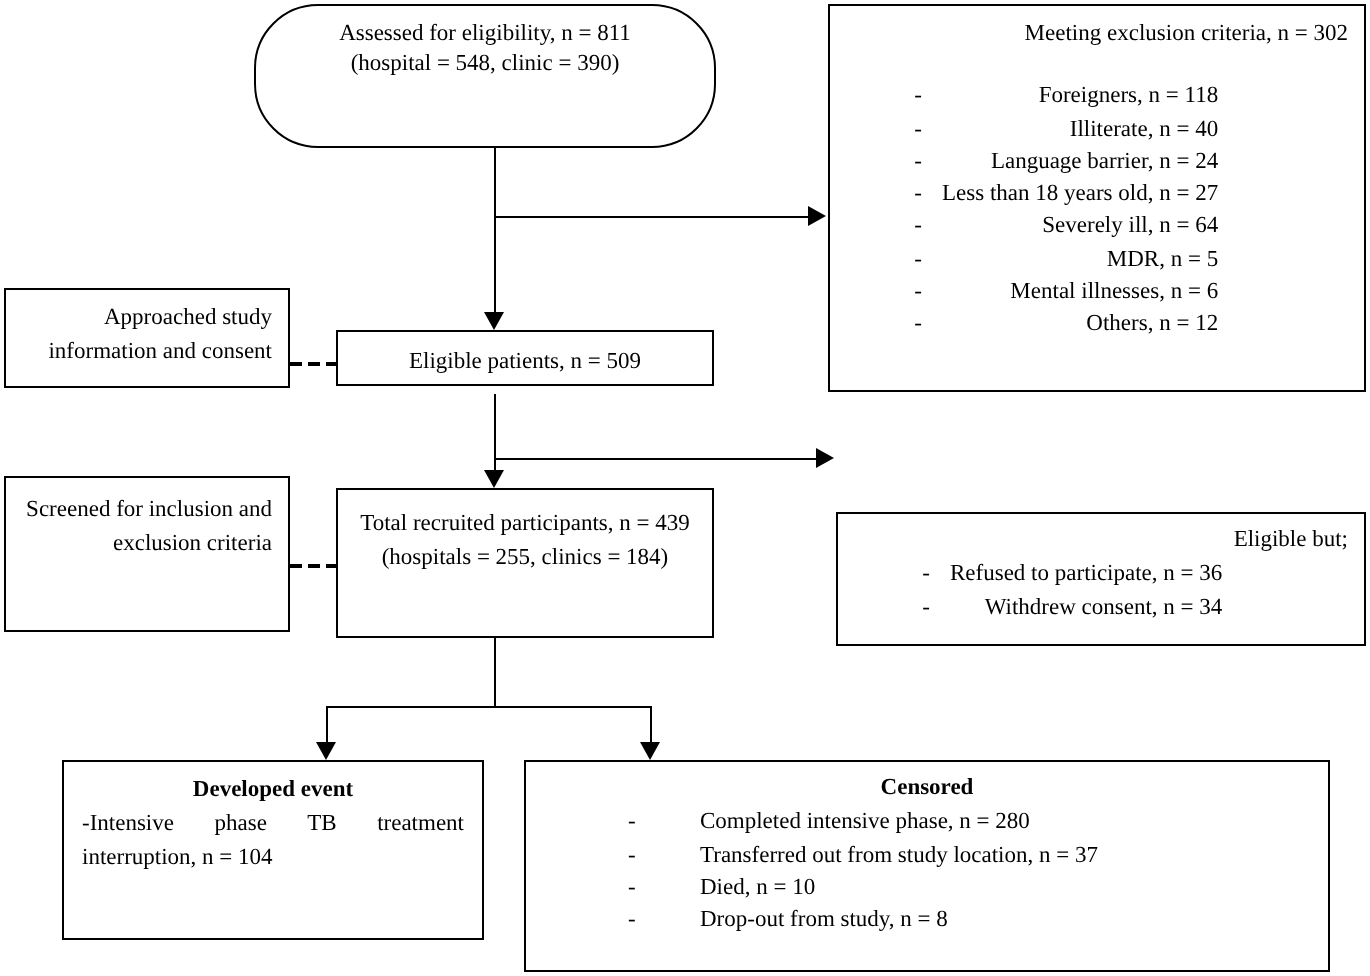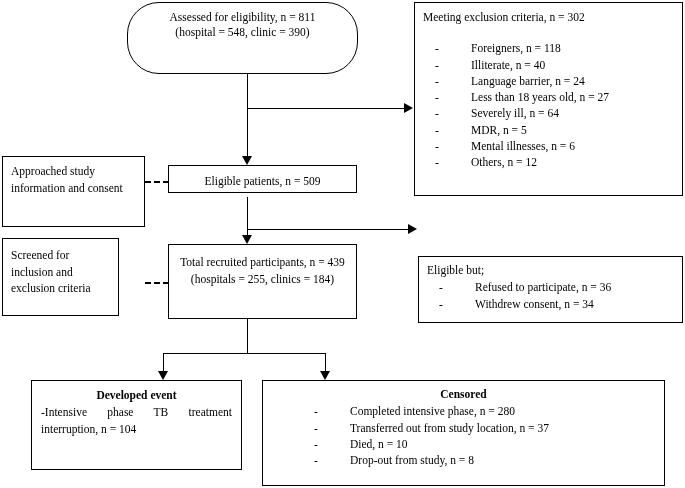--- a/index.html
+++ b/index.html
@@ -23,21 +23,21 @@
     border: 1.6px solid #000000;
     background: #ffffff;
     font-size: 11.5px;
     line-height: 1.32;
     color: #000000;
   }
   .box-inner {
     padding: 5px 7px;
   }
   .center { text-align: center; }
-  .left { text-align: left; }
+  .left { text-align: right; }
   .justify { text-align: justify; text-align-last: left; }
   .bold-title {
     font-weight: bold;
     text-align: center;
     display: block;
     margin-bottom: 1px;
   }
 
   
   .blist {
@@ -139,21 +139,21 @@
           <span class="btext">Mental illnesses, n = 6</span>
         </div>
         <div class="brow">
           <span class="bdash">-</span>
           <span class="btext">Others, n = 12</span>
         </div>
       </div>
     </div>
   </div>
 
-  <div class="box" style="left:2px; top:156px; width:143px; height:71px;">
+  <div class="box" style="left:2px; top:144px; width:143px; height:50px;">
     <div class="box-inner left" style="padding:6px 8px;">
       <div style="line-height:1.45;">Approached study information and consent</div>
     </div>
   </div>
 
   <div class="box" style="left:168px; top:165px; width:189px; height:28px;">
     <div class="box-inner center" style="padding-top:8px;">
       <div>Eligible patients, n = 509</div>
     </div>
   </div>
@@ -167,21 +167,21 @@
           <span class="btext">Refused to participate, n = 36</span>
         </div>
         <div class="brow">
           <span class="bdash">-</span>
           <span class="btext">Withdrew consent, n = 34</span>
         </div>
       </div>
     </div>
   </div>
 
-  <div class="box" style="left:2px; top:238px; width:117px; height:78px;">
+  <div class="box" style="left:2px; top:238px; width:143px; height:78px;">
     <div class="box-inner left" style="padding:8px 8px;">
       <div style="line-height:1.45;">Screened for inclusion and exclusion criteria</div>
     </div>
   </div>
 
   <div class="box" style="left:168px; top:244px; width:189px; height:75px;">
     <div class="box-inner center" style="padding:9px 9px;">
       <div style="line-height:1.5;">Total recruited participants, n = 439 (hospitals = 255, clinics = 184)</div>
     </div>
   </div>

